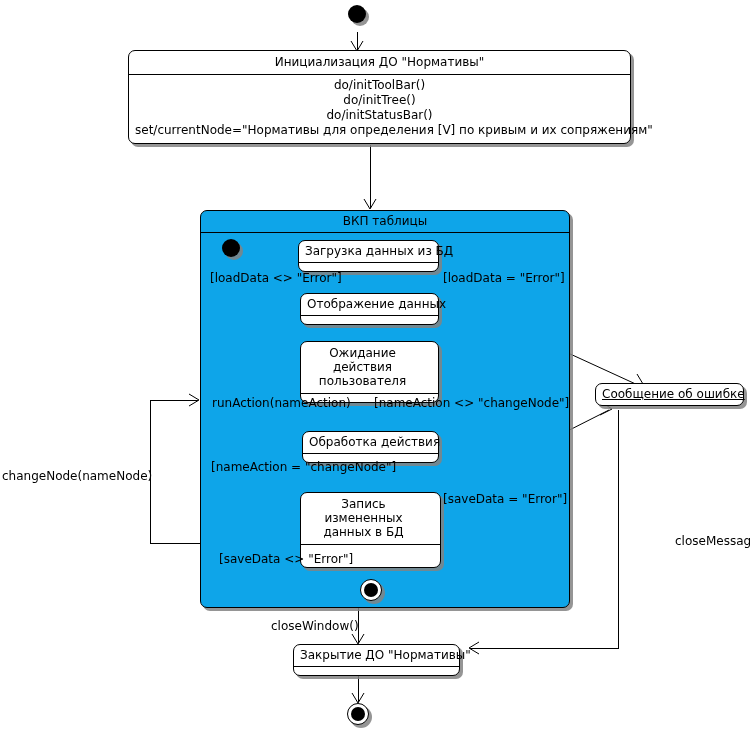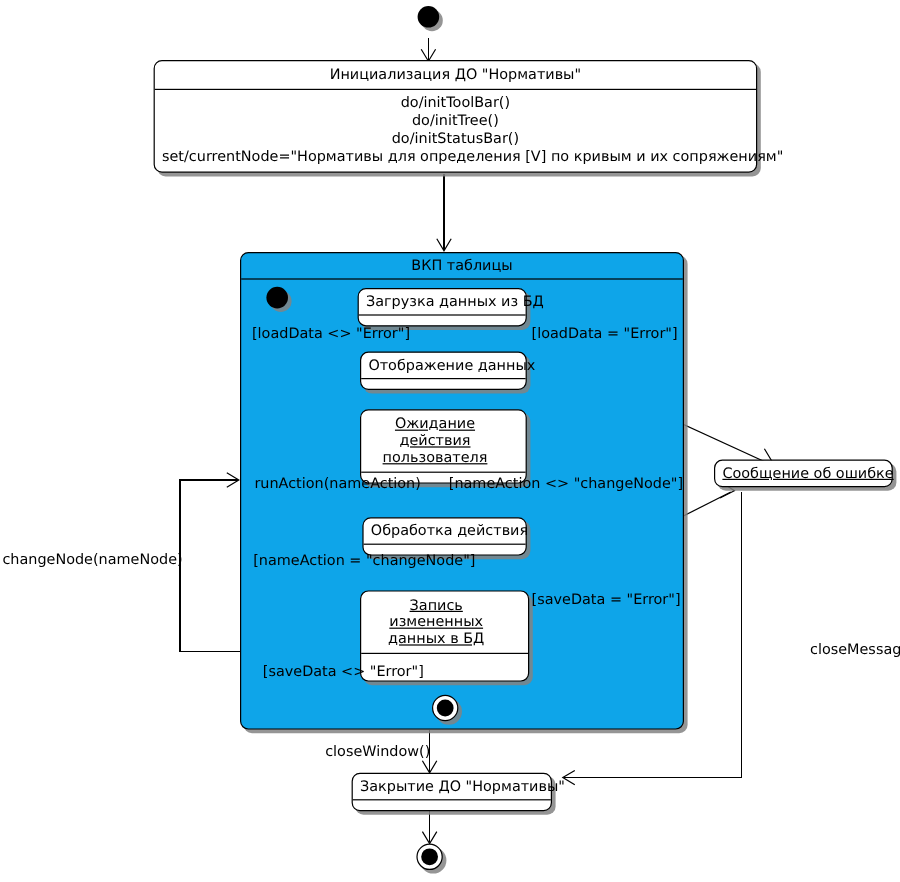--- a/index.html
+++ b/index.html
@@ -61,21 +61,20 @@
     white-space: nowrap;
   }
   .node .node-compartment {
     box-sizing: border-box;
     border-top: 1px solid #000000;
     height: 9px;
   }
   .node.two-line .node-title {
     white-space: normal;
     padding: 4px 20px 5px 6px;
-    text-decoration: underline;
   }
 
   
   .composite {
     position: absolute;
     box-sizing: border-box;
     background: #0ea5e9;
     border: 1px solid #000000;
     border-radius: 7px;
     box-shadow: 3px 3px 0 rgba(130,130,130,0.85);
@@ -258,19 +257,19 @@
   <div class="elabel" style="left:212px; top:396px;">runAction(nameAction)</div>
 
   <div class="elabel" style="left:374px; top:396px;">[nameAction &lt;&gt; "changeNode"]</div>
 
   <div class="elabel" style="left:211px; top:460px;">[nameAction = "changeNode"]</div>
 
   <div class="elabel" style="left:443px; top:492px;">[saveData = "Error"]</div>
 
   <div class="elabel" style="left:219px; top:552px;">[saveData &lt;&gt; "Error"]</div>
 
-  <div class="elabel" style="left:2px; top:459px;">changeNode(nameNode)</div>
+  <div class="elabel" style="left:2px; top:469px;">changeNode(nameNode)</div>
 
   <div class="elabel" style="left:271px; top:619px;">closeWindow()</div>
 
   <div class="elabel" style="left:627px; top:534px;margin-left:48px;">closeMessageError()</div>
 
 </div>
 
 </body></html>

